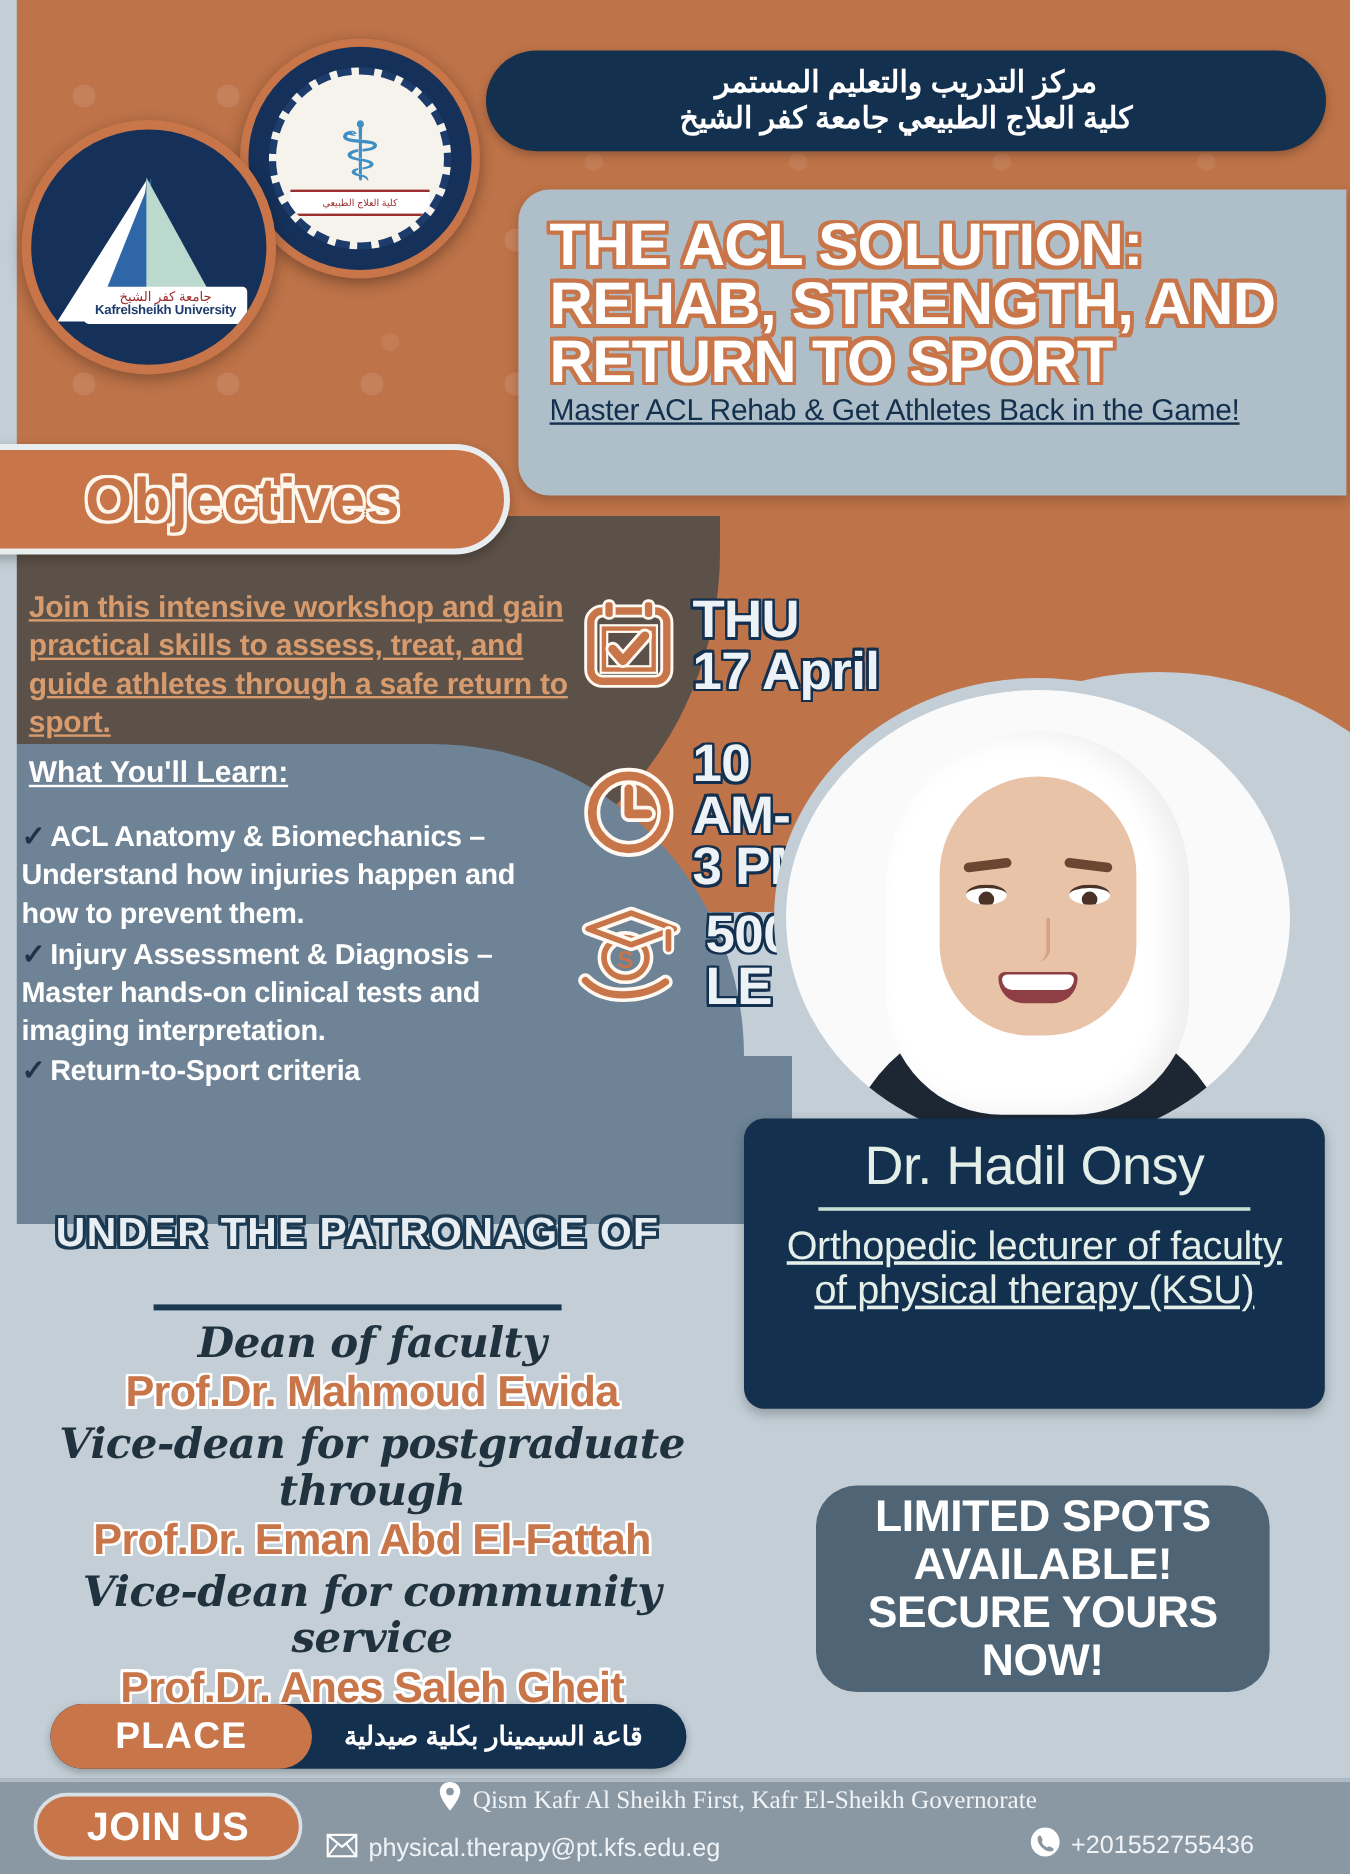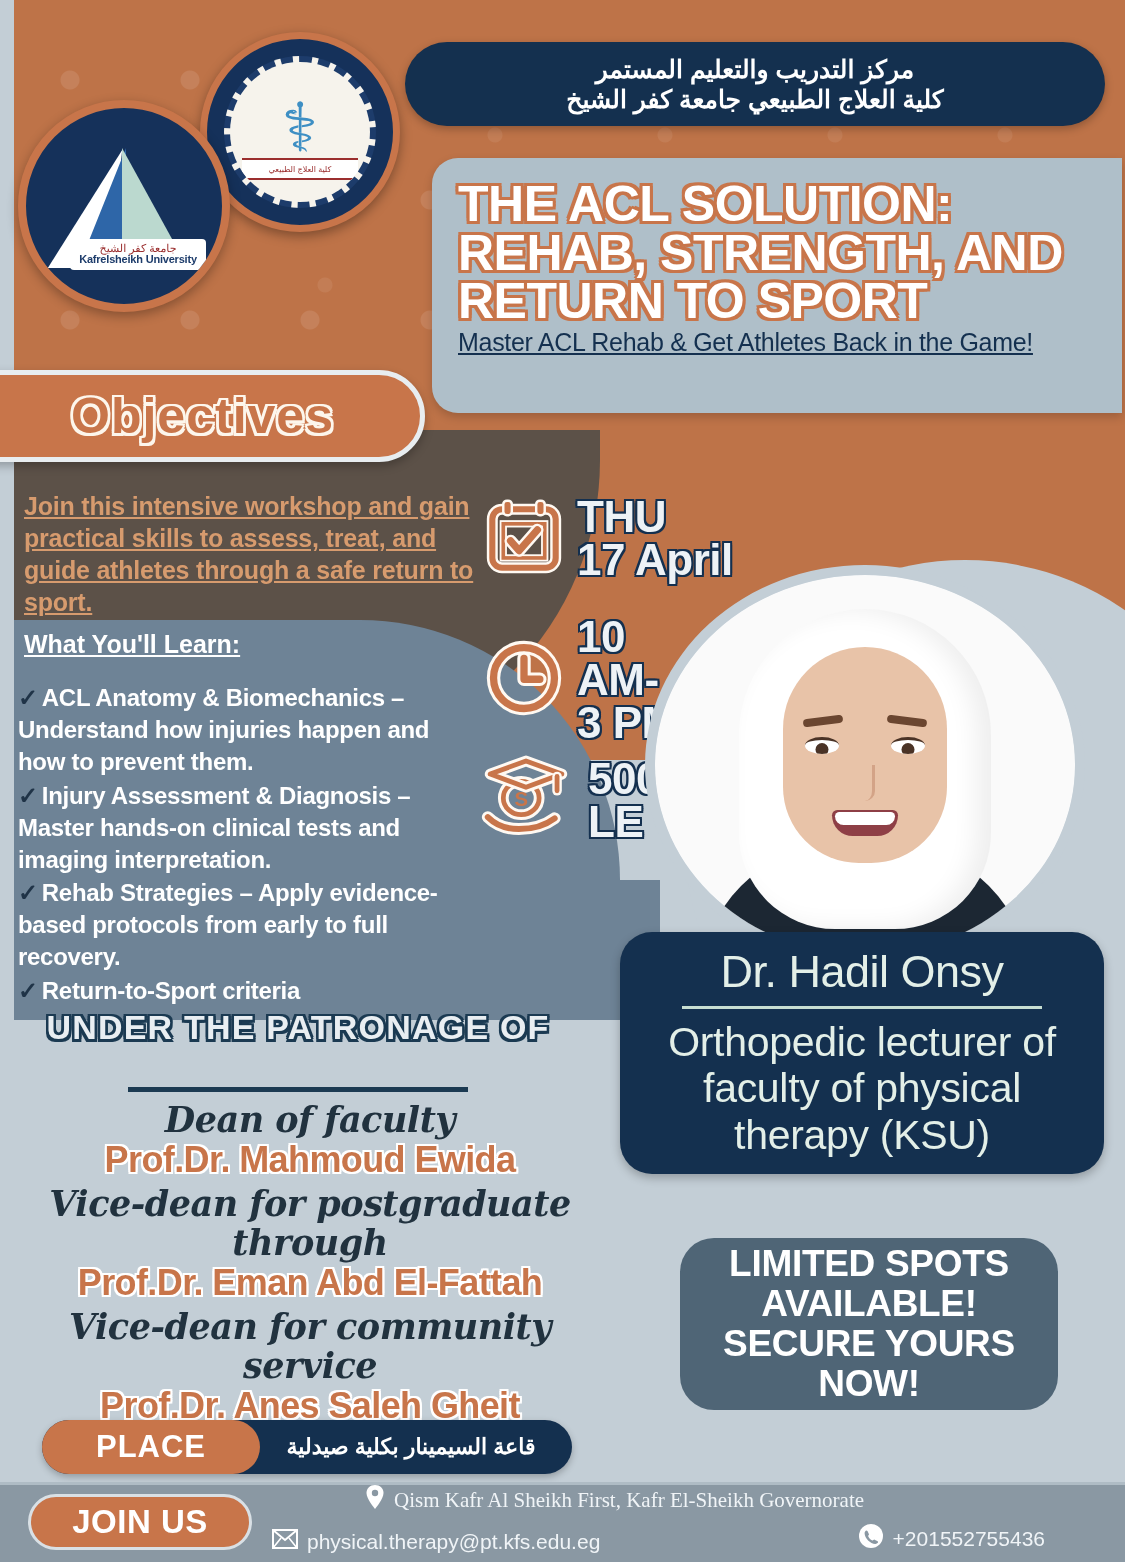--- a/index.html
+++ b/index.html
@@ -383,29 +383,29 @@
     height: 13px; background: #FFFFFF;
     border-radius: 5px 5px 10px 10px;
   }
 
   
   .speaker {
     position: absolute;
     left: 620px; top: 932px;
     width: 484px; height: 242px;
     background: #14304F;
-    border-radius: 32px;
+    border-radius: 17px;
     padding: 14px 18px;
     text-align: center;
     color: #E3EFE8;
     box-shadow: 0 4px 10px rgba(0,0,0,0.25);
   }
   .speaker-name { font-size: 45px; font-weight: normal; letter-spacing: -0.5px; }
   .speaker-rule { height: 3px; background: #C7DED2; margin: 8px 44px 10px 44px; }
-  .speaker-role { font-size: 41px; line-height: 1.13; letter-spacing: -0.3px; }
+  .speaker-role { font-size: 33px; line-height: 1.13; letter-spacing: -0.3px; text-decoration: underline; }
 
   
   .patron-head {
     position: absolute;
     left: 38px; top: 1008px;
     width: 520px;
     text-align: center;
     font-size: 34px;
     font-weight: bold;
     color: #E9EEF2;
@@ -581,23 +581,20 @@
 
   <div class="obj-intro">Join this intensive workshop and gain practical skills to assess, treat, and guide athletes through a safe return to sport.</div>
   <div class="learn-head">What You'll Learn:</div>
 
   <div class="learn-list">
     <div class="learn-item">
       <span class="chk">✓</span><span>ACL Anatomy &amp; Biomechanics – Understand how injuries happen and how to prevent them.</span>
     </div>
     <div class="learn-item">
       <span class="chk">✓</span><span>Injury Assessment &amp; Diagnosis – Master hands-on clinical tests and imaging interpretation.</span>
-    </div>
-    <div class="learn-item">
-      <span class="chk">✓</span><span>Rehab Strategies – Apply evidence-based protocols from early to full recovery.</span>
     </div>
     <div class="learn-item">
       <span class="chk">✓</span><span>Return-to-Sport criteria</span>
     </div>
   </div>
 
   <div class="info-row" id="info-date">
     <span class="info-icon">
       <svg width="78" height="78" viewBox="0 0 64 64">
         <rect x="6" y="10" width="52" height="48" rx="8" fill="none" stroke="#FFF9F2" stroke-width="9"></rect>

